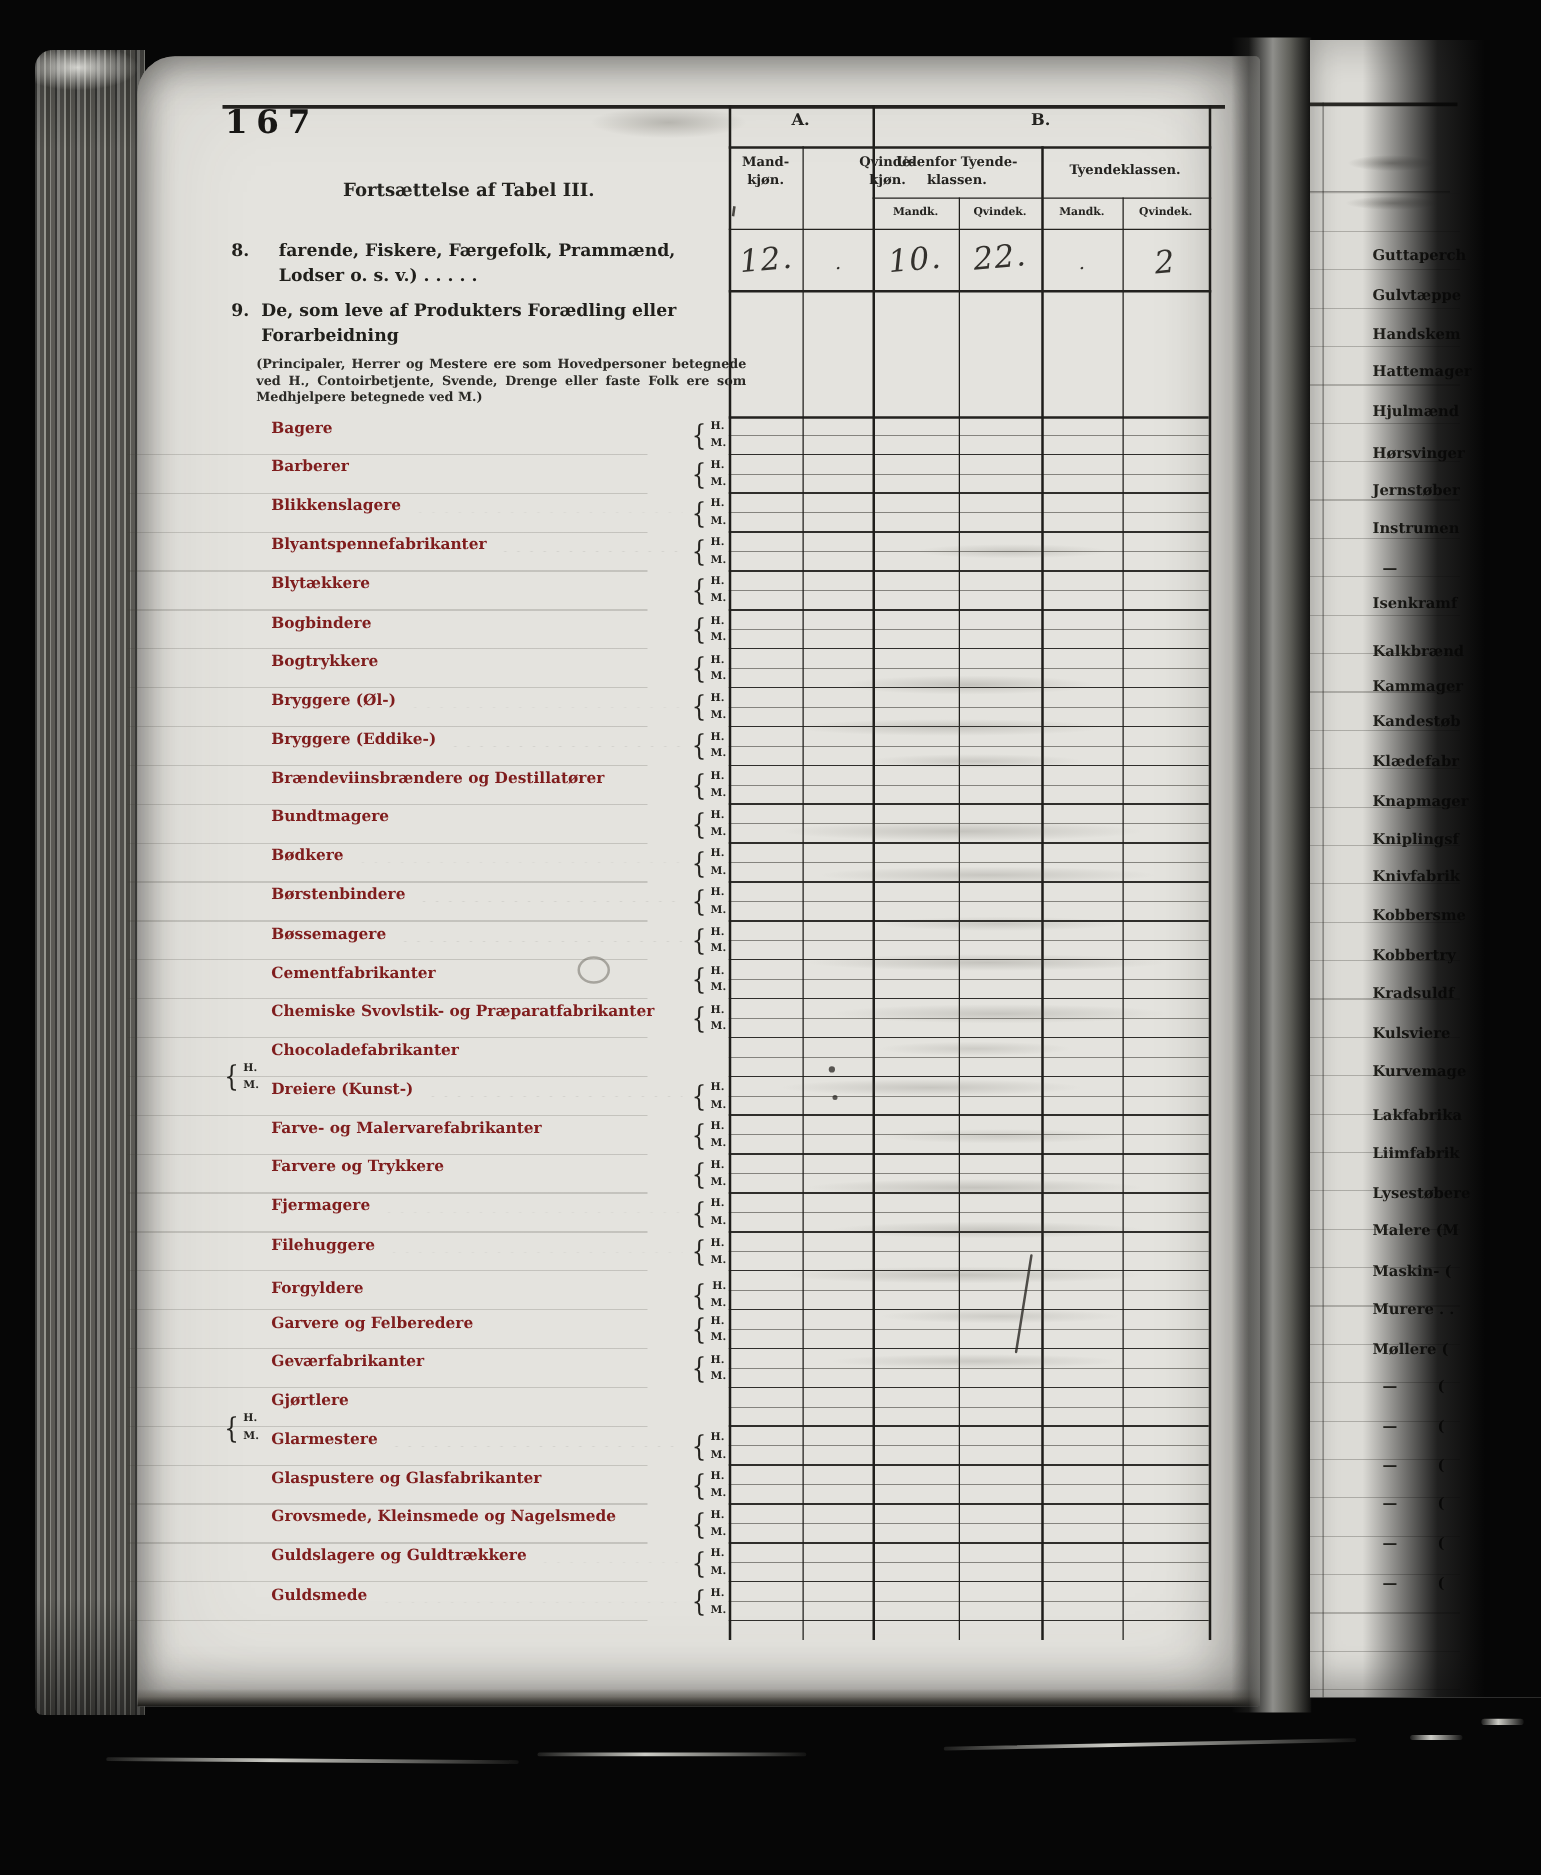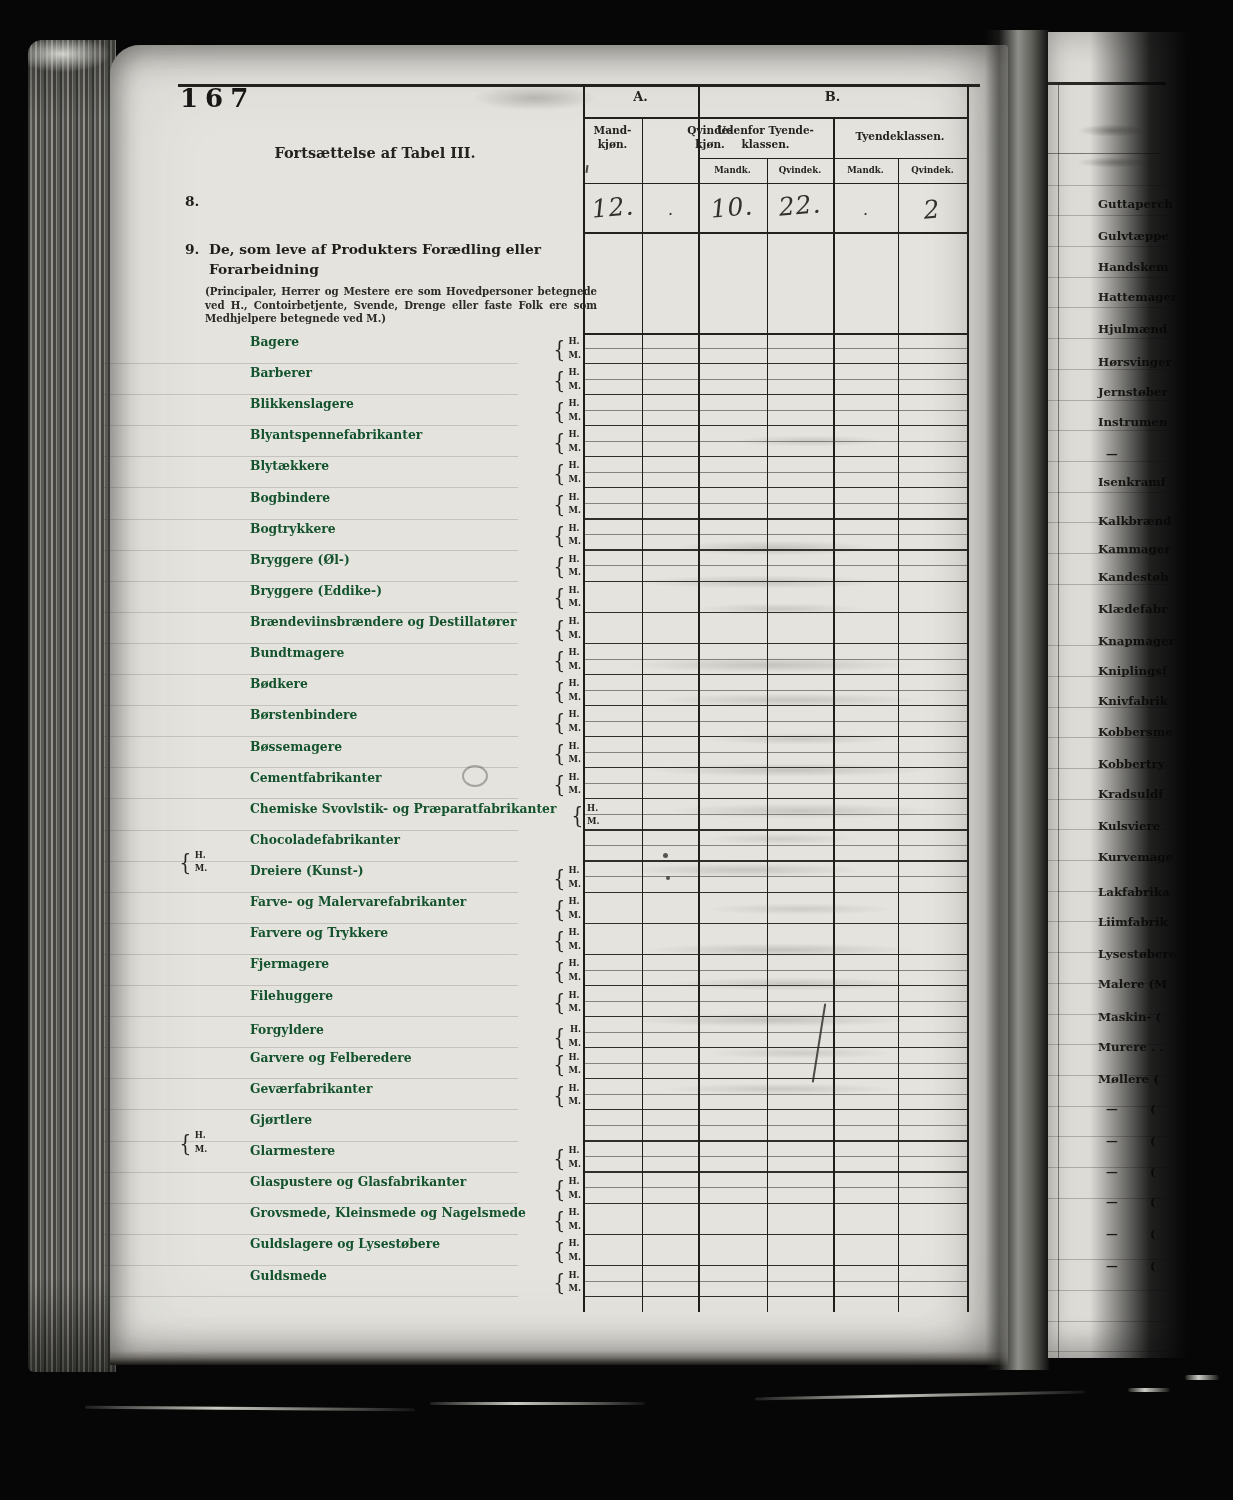--- a/index.html
+++ b/index.html
@@ -25,22 +25,22 @@
   .para .no{position:absolute;left:0;top:0;}
   .para .l1{display:block;padding-left:24px;}
   .para .l2{display:block;padding-left:38px;}
   .note{position:absolute;left:95px;top:240px;width:392px;font-size:10.2px;line-height:13.5px;
         color:#2b2a26;font-weight:bold;text-align:justify;}
   
   .occ-wrap{position:absolute;left:68px;top:288px;width:406px;height:965px;}
   .occ-sep{position:absolute;left:-8px;top:288px;width:416px;height:965px;opacity:.5;
     background:repeating-linear-gradient(to bottom, transparent 0 30.1px, rgba(60,58,50,.38) 30.1px 31.1px);}
   .occ-row{position:absolute;left:0;width:100%;height:31.1px;display:flex;align-items:flex-start;}
-  .occ-label{flex:0 0 auto;margin-left:72px;padding-top:1px;font-size:12.3px;line-height:15px;
-             font-weight:bold;color:#14532d;white-space:nowrap;}
+  .occ-label{flex:0 0 auto;margin-left:39px;padding-top:1px;font-size:12.3px;line-height:15px;
+             font-weight:bold;color:#7f1d1d;white-space:nowrap;}
   .occ-leader{flex:1 1 0;height:15px;margin:0 6px 0 8px;align-self:flex-start;
     background-image:radial-gradient(circle, rgba(35,34,30,.95) 1.1px, rgba(35,34,30,0) 1.5px);
     background-size:10.5px 15px;background-position:2px 9px;background-repeat:repeat-x;}
   .occ-brace{flex:0 0 auto;display:flex;align-items:center;height:29px;margin-top:1px;padding-right:3px;}
   .brace-glyph{font-size:23px;line-height:26px;font-weight:normal;color:#24231f;transform:scaleX(.8);}
   .hm-col{display:flex;flex-direction:column;margin-left:2px;font-size:8.6px;line-height:13.5px;
           font-weight:bold;color:#24231f;}
   
   .vline{position:absolute;background:#1f1e1b;}
   .table-rows{position:absolute;left:473px;top:288px;width:384px;height:964.5px;
@@ -85,20 +85,21 @@
 
   <div class="main-page">
 
     <div class="rule" style="left:68px;top:39px;width:802px;height:3px;"></div>
 
     <div class="page-number">167</div>
     <div class="tbl-title">Fortsættelse af Tabel III.</div>
 
     <div class="para" style="top:146px;">
       <span class="no">8.</span>
+      <span class="l2">farende, Fiskere, Færgefolk, Prammænd, Lodser o. s. v.)  . . . . .</span>
     </div>
 
     <div class="para" style="top:194px;">
       <span class="no">9.</span>
       <span class="l1">De, som leve af Produkters Forædling eller Forarbeidning</span>
     </div>
 
     <div class="note">
       <span>(Principaler, Herrer og Mestere ere som Hovedpersoner betegnede ved H.,</span>
       <span>Contoirbetjente, Svende, Drenge eller faste Folk ere som Medhjelpere betegnede</span>
@@ -420,21 +421,21 @@
           <span class="occ-leader"></span>
           <span class="occ-brace">
             <span class="brace-glyph">{</span>
             <span class="hm-col">
               <span>H.</span>
               <span>M.</span>
             </span>
           </span>
         </div>
         <div class="occ-row" style="top: 902.48px;">
-          <span class="occ-label">Guldslagere og Lysestøbere</span>
+          <span class="occ-label">Guldslagere og Guldtrækkere</span>
           <span class="occ-leader"></span>
           <span class="occ-brace">
             <span class="brace-glyph">{</span>
             <span class="hm-col">
               <span>H.</span>
               <span>M.</span>
             </span>
           </span>
         </div>
         <div class="occ-row" style="top: 933.6px;">

